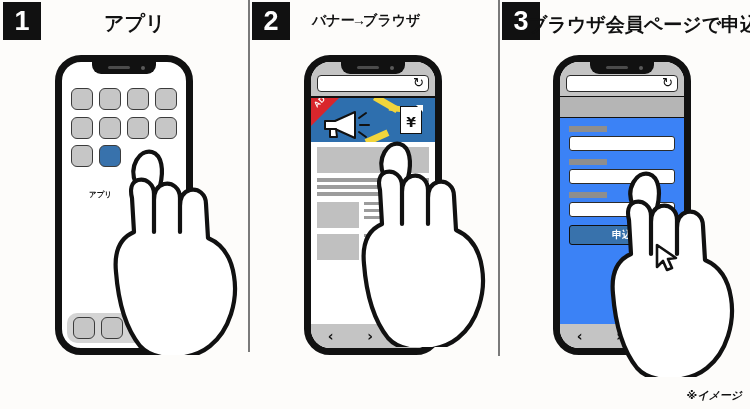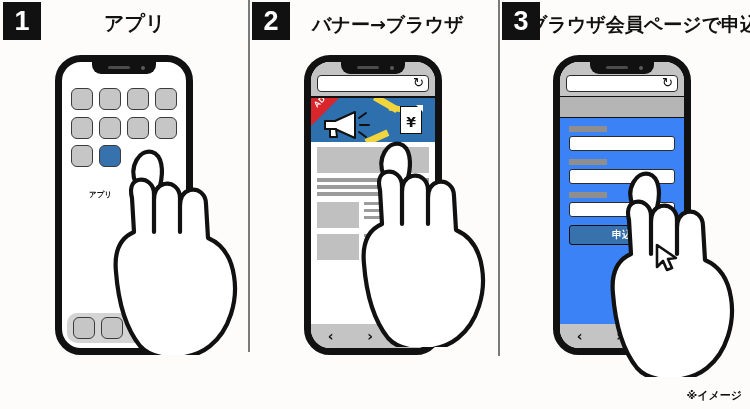--- a/index.html
+++ b/index.html
@@ -47,21 +47,21 @@
 
   
   .panel-title {
     position: absolute;
     color: #111111;
     font-weight: bold;
     white-space: nowrap;
     font-family: "DejaVu Sans", "Liberation Sans", sans-serif;
   }
   #title1 { left: 104px; top: 10px; font-size: 20px; }
-  #title2 { left: 312px; top: 12px; font-size: 19px; }
+  #title2 { left: 312px; top: 12px; font-size: 14px; font-family: Liberation Mono, monospace; }
   #title3 { left: 528px; top: 12px; font-size: 19px; }
 
   
   .phone {
     position: absolute;
     border: 7px solid #111111;
     border-radius: 26px;
     background: #ffffff;
     box-sizing: border-box;
     overflow: hidden;
@@ -355,20 +355,21 @@
 
   
   #footnote {
     position: absolute;
     right: 8px;
     bottom: 6px;
     font-size: 11px;
     color: #111111;
     font-weight: bold;
     font-family: "DejaVu Sans", sans-serif;
+    font-style: italic;
   }
 </style>
 </head>
 <body>
 
 <div id="stage">
 
   <div class="divider" id="div1"></div>
   <div class="divider" id="div2"></div>
 

